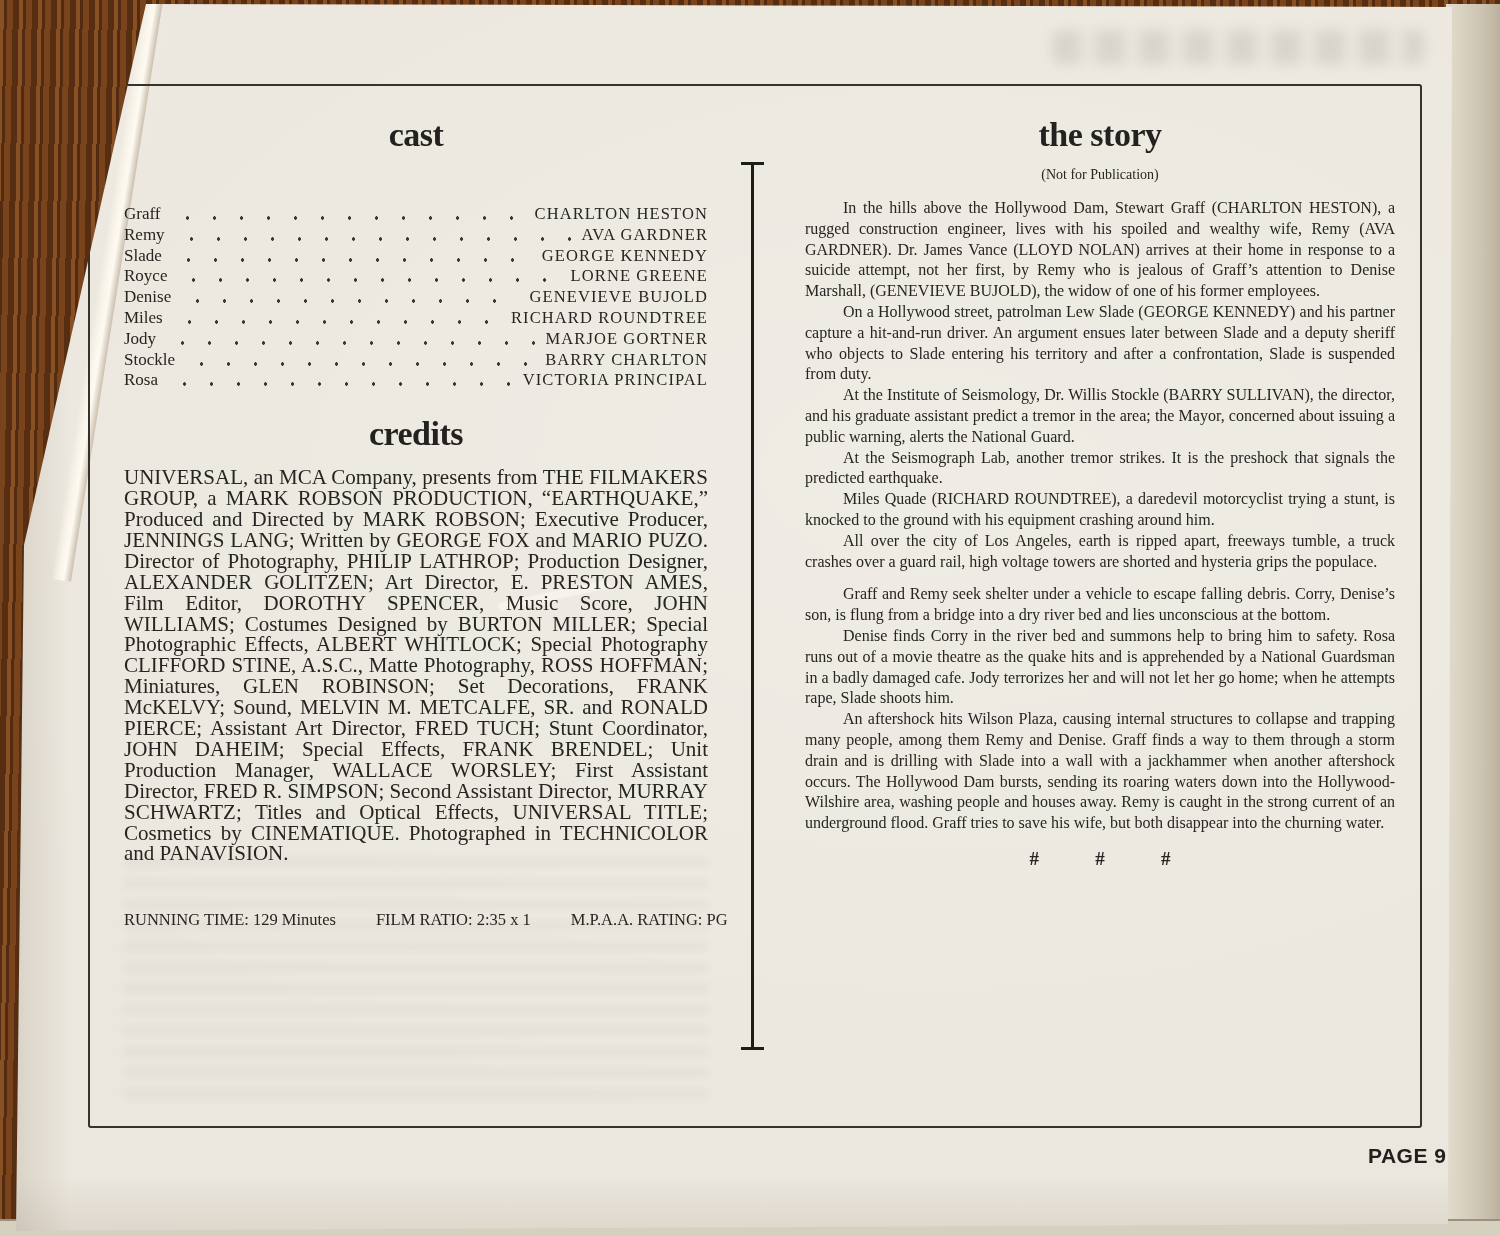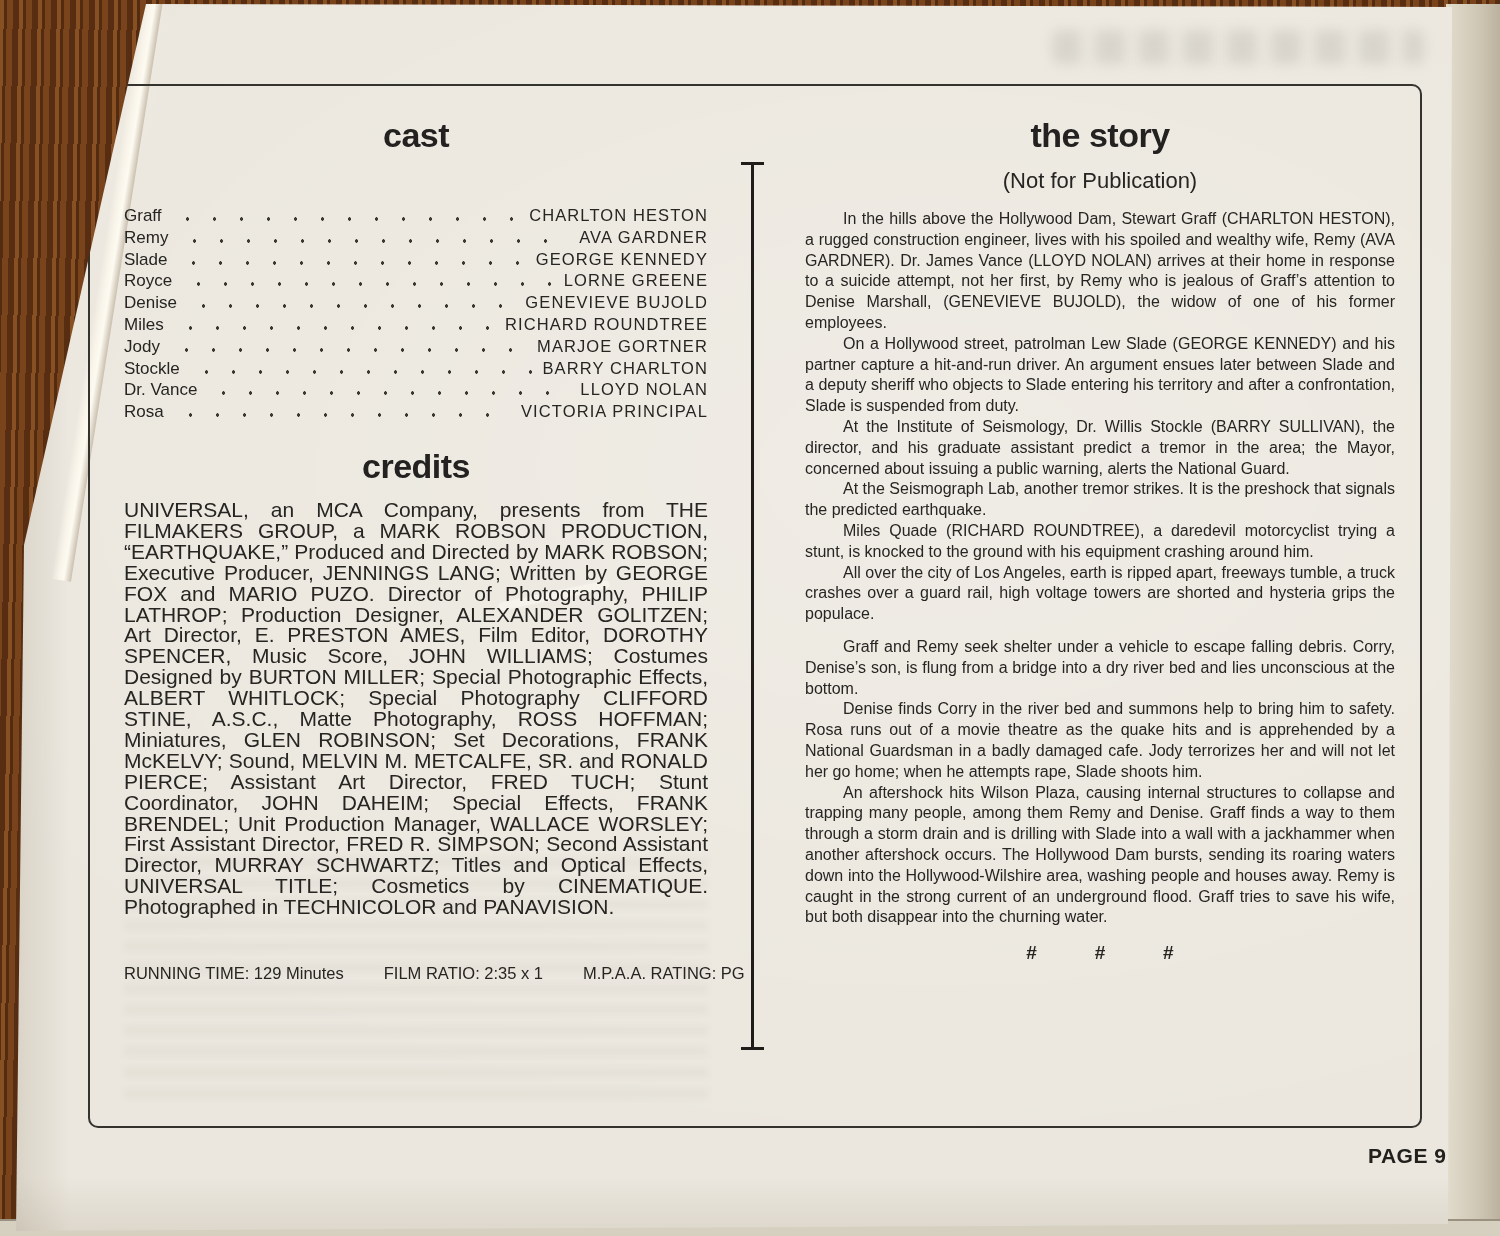--- a/index.html
+++ b/index.html
@@ -44,21 +44,21 @@
     background:repeating-linear-gradient(90deg,rgba(118,115,104,0.16) 0 28px,rgba(118,115,104,0.03) 28px 44px);
     filter:blur(6px);}
   .ghost-left{position:absolute;left:124px;top:858px;width:584px;height:246px;opacity:.5;
     background:repeating-linear-gradient(180deg,rgba(105,100,88,0.10) 0 9px,rgba(0,0,0,0) 9px 21px);
     filter:blur(3px);}
   .scratch{position:absolute;left:498px;top:592px;width:112px;height:7px;border-radius:4px;
     background:#f8f5ed;opacity:.85;transform:rotate(-12deg);box-shadow:0 0 2px rgba(255,255,255,.9);}
 
   
   .frame{position:absolute;left:88px;top:84px;width:1330px;height:1040px;
-    border:2.5px solid #34332e;border-radius:10px;}
+    border:2.5px solid #34332e;border-radius:3px;font-family:Liberation Serif, serif;}
 
   .heading{margin:0;font-size:34px;font-weight:bold;letter-spacing:-0.5px;color:#232220;text-align:center;}
 
   
   .left-col{position:absolute;left:34px;top:30px;width:584px;color:#262522;}
   .cast-list{margin-top:50px;}
   .cast-row{display:flex;align-items:baseline;line-height:20.8px;font-size:17px;}
   .cast-row .char{white-space:nowrap;}
   .cast-row .leader{flex:1;align-self:stretch;margin:0 10px;
     background-image:radial-gradient(circle,#3a3833 1.5px,rgba(0,0,0,0) 1.9px);
@@ -69,21 +69,21 @@
   .specs{display:flex;gap:40px;margin-top:46px;font-size:16.5px;white-space:nowrap;}
 
   
   .divider{position:absolute;left:661px;top:76px;width:3px;height:888px;background:#1e1d1a;}
   .divider::before,.divider::after{content:"";position:absolute;left:-10px;width:23px;height:3px;background:#1e1d1a;}
   .divider::before{top:0;}
   .divider::after{bottom:0;}
 
   
   .story-col{position:absolute;left:715px;top:30px;width:590px;color:#262522;}
-  .nfp{margin-top:13px;text-align:center;font-size:22px;}
+  .nfp{margin-top:13px;text-align:center;font-size:14px;}
   .story-text{margin-top:15px;}
   .story-text p{margin:0;font-size:16px;line-height:20.8px;text-align:justify;text-indent:38px;}
   .story-text p.gap{margin-top:12px;}
   .endmark{margin-top:14px;text-align:center;font-size:19px;font-weight:bold;white-space:pre;word-spacing:14px;}
 
   .page-number{position:absolute;left:1368px;top:1144px;font-size:21px;font-weight:bold;
     letter-spacing:0.5px;color:#21201d;}
 </style>
 </head>
 <body>
@@ -140,25 +140,20 @@
             <span class="char">Jody</span>
             <span class="leader"></span>
             <span class="actor">MARJOE GORTNER</span>
           </div>
           <div class="cast-row">
             <span class="char">Stockle</span>
             <span class="leader"></span>
             <span class="actor">BARRY CHARLTON</span>
           </div>
           <div class="cast-row">
-            <span class="char">Dr. Vance</span>
-            <span class="leader"></span>
-            <span class="actor">LLOYD NOLAN</span>
-          </div>
-          <div class="cast-row">
             <span class="char">Rosa</span>
             <span class="leader"></span>
             <span class="actor">VICTORIA PRINCIPAL</span>
           </div>
         </div>
 
         <h1 class="heading credits-heading">credits</h1>
         <p class="credits-body">UNIVERSAL, an MCA Company, presents from THE FILMAKERS GROUP, a MARK ROBSON PRODUCTION, “EARTHQUAKE,” Produced and Directed by MARK ROBSON; Executive Producer, JENNINGS LANG; Written by GEORGE FOX and MARIO PUZO. Director of Photography, PHILIP LATHROP; Production Designer, ALEXANDER GOLITZEN; Art Director, E. PRESTON AMES, Film Editor, DOROTHY SPENCER, Music Score, JOHN WILLIAMS; Costumes Designed by BURTON MILLER; Special Photographic Effects, ALBERT WHITLOCK; Special Photography CLIFFORD STINE, A.S.C., Matte Photography, ROSS HOFFMAN; Miniatures, GLEN ROBINSON; Set Decorations, FRANK McKELVY; Sound, MELVIN M. METCALFE, SR. and RONALD PIERCE; Assistant Art Director, FRED TUCH; Stunt Coordinator, JOHN DAHEIM; Special Effects, FRANK BRENDEL; Unit Production Manager, WALLACE WORSLEY; First Assistant Director, FRED R. SIMPSON; Second Assistant Director, MURRAY SCHWARTZ; Titles and Optical Effects, UNIVERSAL TITLE; Cosmetics by CINEMATIQUE. Photographed in TECHNICOLOR and PANAVISION.</p>
 
         <div class="specs">

